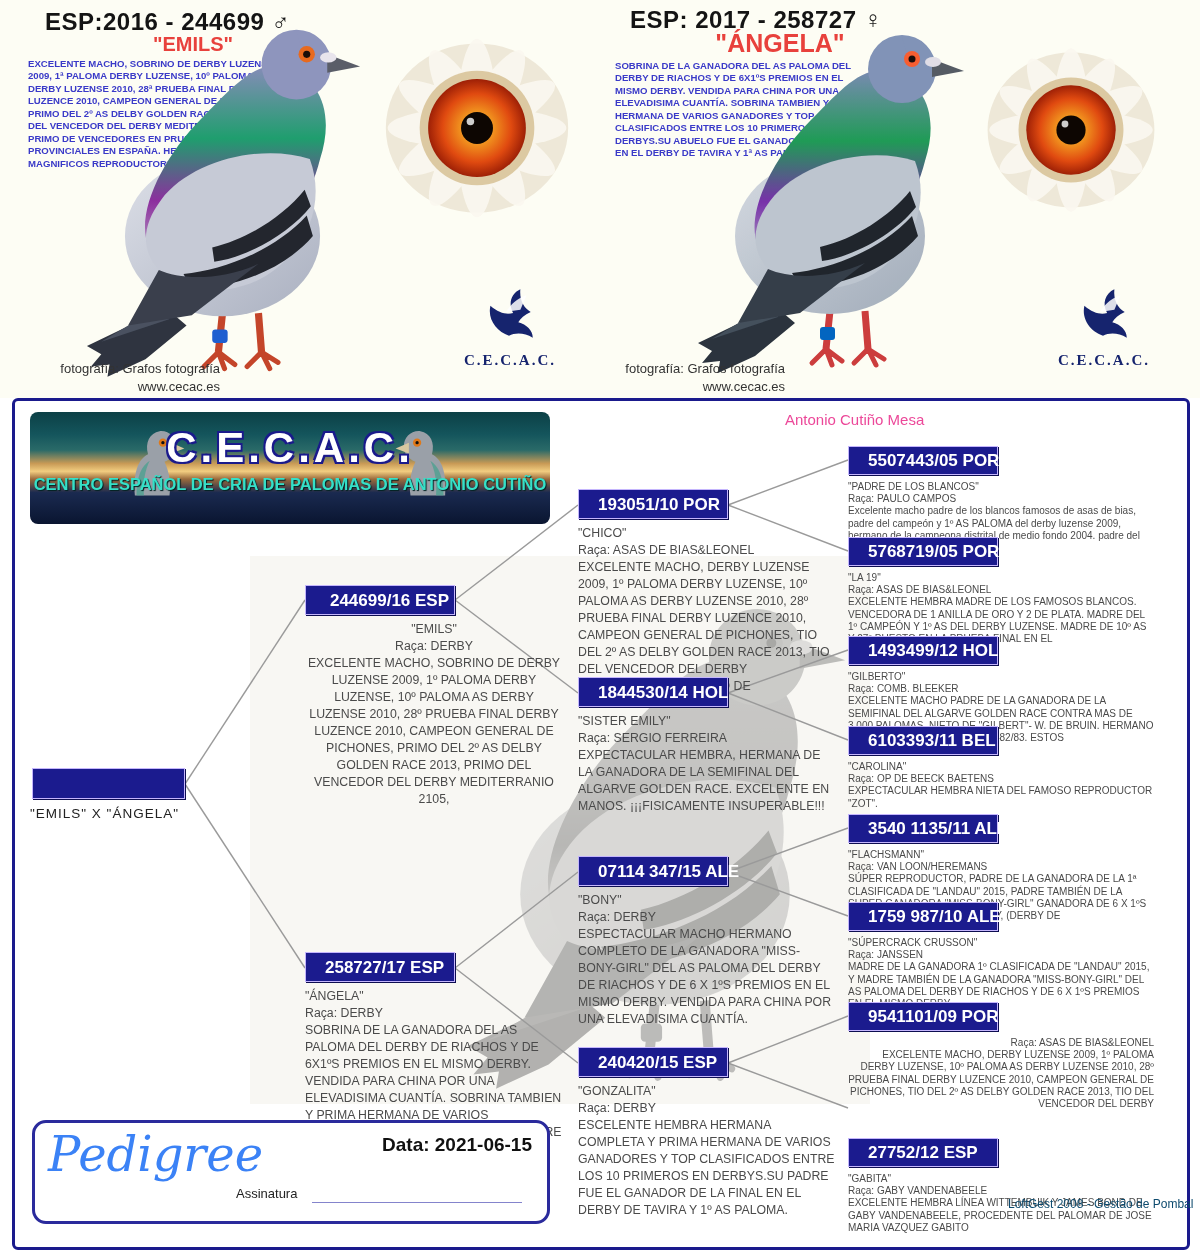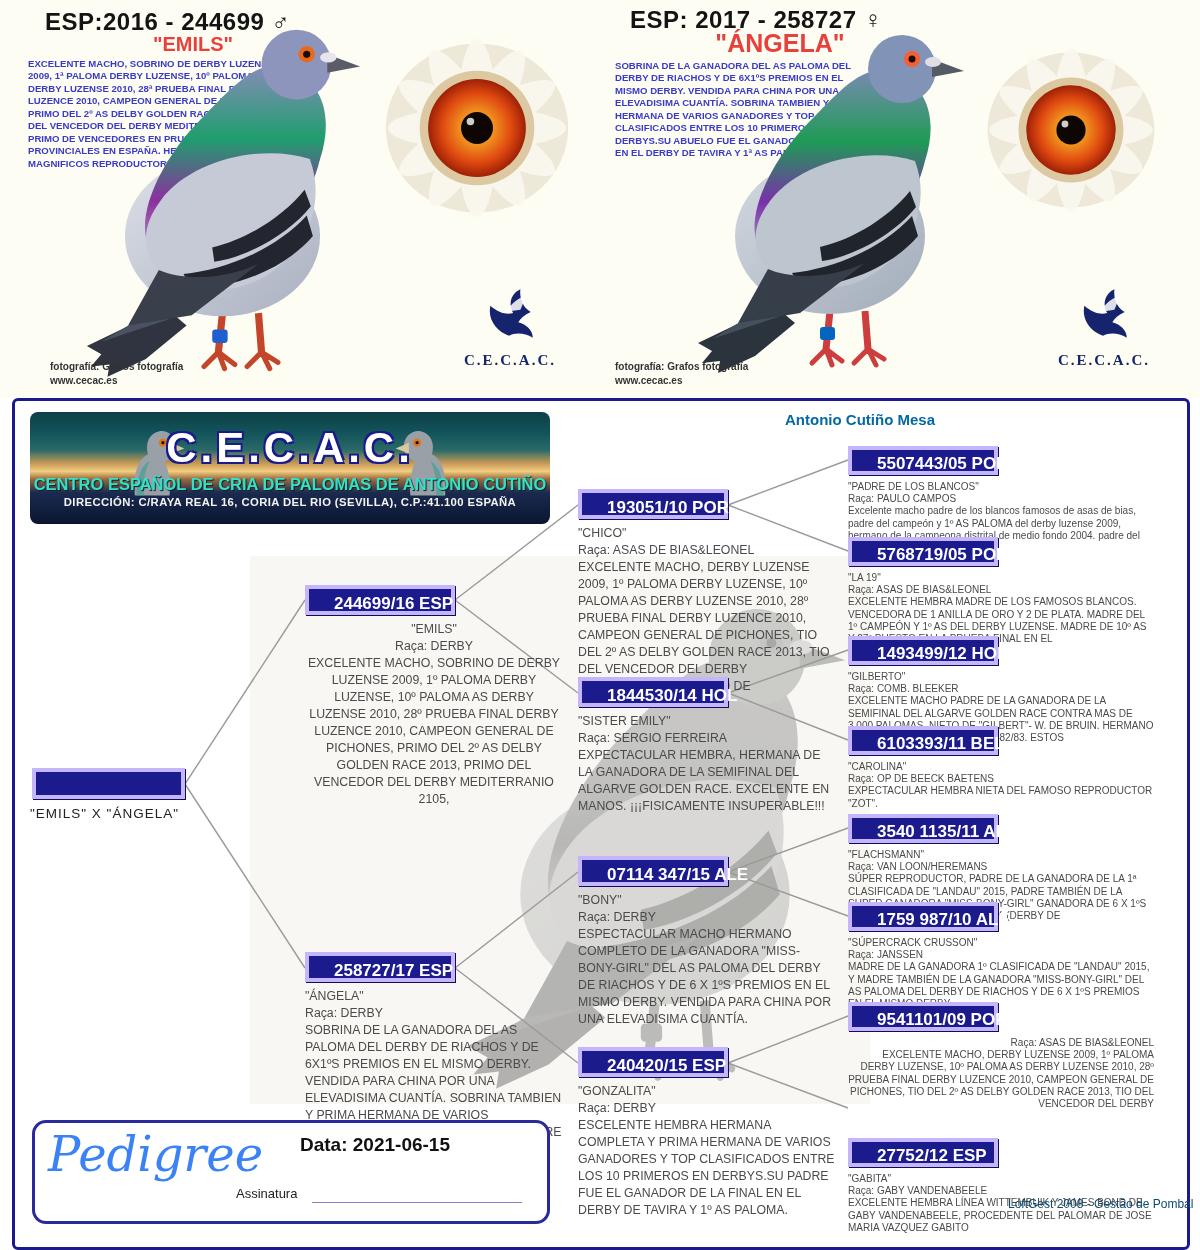--- a/index.html
+++ b/index.html
@@ -4,56 +4,56 @@
 <style>
   html,body{margin:0;padding:0;background:#fff;}
   #page{position:relative;width:1200px;height:1250px;background:#fff;overflow:hidden;
         font-family:"Liberation Sans",sans-serif;}
   .abs{position:absolute;}
   
   #topsec{position:absolute;left:0;top:0;width:1200px;height:398px;background:#fdfdf4;}
   .ringhead{font-size:24px;font-weight:bold;color:#141414;letter-spacing:.5px;}
   .birdname{font-weight:bold;color:#e8413c;text-align:center;}
   .topdesc{font-size:9.6px;line-height:1.3;font-weight:bold;color:#3a3ac8;}
-  .credit{font-size:10px;color:#333;text-align:left;line-height:1.35;font-weight:bold;}
+  .credit{font-size:13px;color:#333;text-align:right;line-height:1.35;}
   .cecac-label{font-size:15px;font-weight:bold;color:#16246e;letter-spacing:2px;
                font-family:"Liberation Serif",serif;text-align:center;}
   
   #pageframe{position:absolute;left:12px;top:398px;width:1172px;height:846px;
              border:3px solid #1a1a8c;border-radius:6px;background:#fff;}
   #banner{position:absolute;left:30px;top:412px;width:520px;height:112px;border-radius:8px;
           overflow:hidden;background:linear-gradient(180deg,#0c4046 0%,#14555c 20%,#2a6a68 34%,
           #c89a56 46%,#f2cd80 53%,#9a6a3c 60%,#1a2a50 72%,#0a1530 100%);}
   #banner .btitle{position:absolute;left:0;top:12px;width:100%;text-align:center;
           font-size:42px;font-weight:bold;color:#fff;letter-spacing:4px;
           text-shadow:-2px -2px 0 #1a1a8c,2px -2px 0 #1a1a8c,-2px 2px 0 #1a1a8c,2px 2px 0 #1a1a8c;}
   #banner .bsub{position:absolute;left:0;top:63px;width:100%;text-align:center;
           font-size:16.5px;font-weight:bold;color:#35e0c8;text-shadow:1px 1px 1px #022;}
   #banner .baddr{position:absolute;left:0;top:84px;width:100%;text-align:center;
           font-size:11.3px;font-weight:bold;color:#f2f2f2;letter-spacing:.4px;}
   #banner .bcontact{position:absolute;left:0;top:98px;width:100%;text-align:center;
           font-size:11.3px;font-weight:bold;color:#f2f2f2;letter-spacing:.4px;}
-  #breeder{position:absolute;left:785px;top:411px;font-size:15px;font-weight:bold;color:#0369a1;}
+  #breeder{position:absolute;left:785px;top:411px;font-size:15px;font-weight:normal;color:#ec4899;}
   
   .pnode{position:absolute;}
-  .ringbox{width:150px;height:30px;background:#1b1b8e;border:4px solid #c4b5fd;
+  .ringbox{width:150px;height:30px;background:#1b1b8e;border:1px solid #c4b5fd;
            box-shadow:1px 1px 0 #0d0d50;color:#fff;font-size:17px;font-weight:bold;
-           line-height:29px;padding-left:25px;box-sizing:border-box;white-space:nowrap;}
+           line-height:29px;padding-left:19px;box-sizing:border-box;white-space:nowrap;}
   .ptext{margin-top:6px;color:#4a4a4a;}
   .g12 .ptext{width:258px;font-size:12.3px;line-height:1.38;}
   .g3  .ptext{width:306px;font-size:10px;line-height:1.22;}
   .g3 .ringbox{height:29px;line-height:28px;}
   #pairlabel{position:absolute;left:30px;top:806px;font-size:13.5px;color:#222;letter-spacing:1px;}
   #watermark-bg{position:absolute;left:250px;top:556px;width:620px;height:548px;background:#f8f7f3;}
   
   #footbox{position:absolute;left:32px;top:1120px;width:512px;height:98px;
            border:3px solid #2a2a9c;border-radius:14px;background:#fff;}
   #pedscript{position:absolute;left:48px;top:1126px;font-family:"DejaVu Serif",serif;
              font-style:italic;font-size:48px;color:#3b82f6;}
-  #dataline{position:absolute;left:300px;top:1134px;width:232px;
+  #dataline{position:absolute;left:300px;top:1134px;width:232px;text-align:right;
             font-size:19px;font-weight:bold;color:#111;}
   #assin{position:absolute;left:236px;top:1186px;font-size:13px;color:#222;}
   #assin-line{position:absolute;left:312px;top:1202px;width:210px;border-top:1px solid #8484cc;}
   #loftgest{position:absolute;left:1008px;top:1197px;font-size:12px;color:#0c4a6e;}
   #linesvg{position:absolute;left:0;top:0;pointer-events:none;}
   .pigeon-right{filter:saturate(1.05) hue-rotate(-12deg) brightness(.97);}
   .pigeon-mark{filter:grayscale(1) brightness(1.15) contrast(.5);opacity:.45;}
 </style>
 </head>
 <body>
@@ -178,21 +178,20 @@
 
   <div id="banner">
     <svg class="abs" style="left:90px;top:10px;width:66px;height:76px;">
         <use href="#headSym"></use>
       </svg>
     <svg class="abs" style="left:364px;top:10px;width:66px;height:76px;transform:scaleX(-1);">
         <use href="#headSym"></use>
       </svg>
     <div class="btitle">C.E.C.A.C.</div>
     <div class="bsub">CENTRO ESPAÑOL DE CRIA DE PALOMAS DE ANTONIO CUTIÑO</div>
-    <div class="baddr">DIRECCIÓN: C/RAYA REAL 16, CORIA DEL RIO (SEVILLA), C.P.:41.100 ESPAÑA</div>
   </div>
 
   <div id="breeder">Antonio Cutiño Mesa</div>
 
   <svg id="linesvg" width="1200" height="1250" viewBox="0 0 1200 1250">
     <g stroke="#9a9a9a" stroke-width="1.4">
       <line x1="185" y1="784" x2="305" y2="600"></line>
         <line x1="185" y1="784" x2="305" y2="968"></line>
       <line x1="455" y1="600" x2="578" y2="505"></line>
         <line x1="455" y1="600" x2="578" y2="693"></line>

